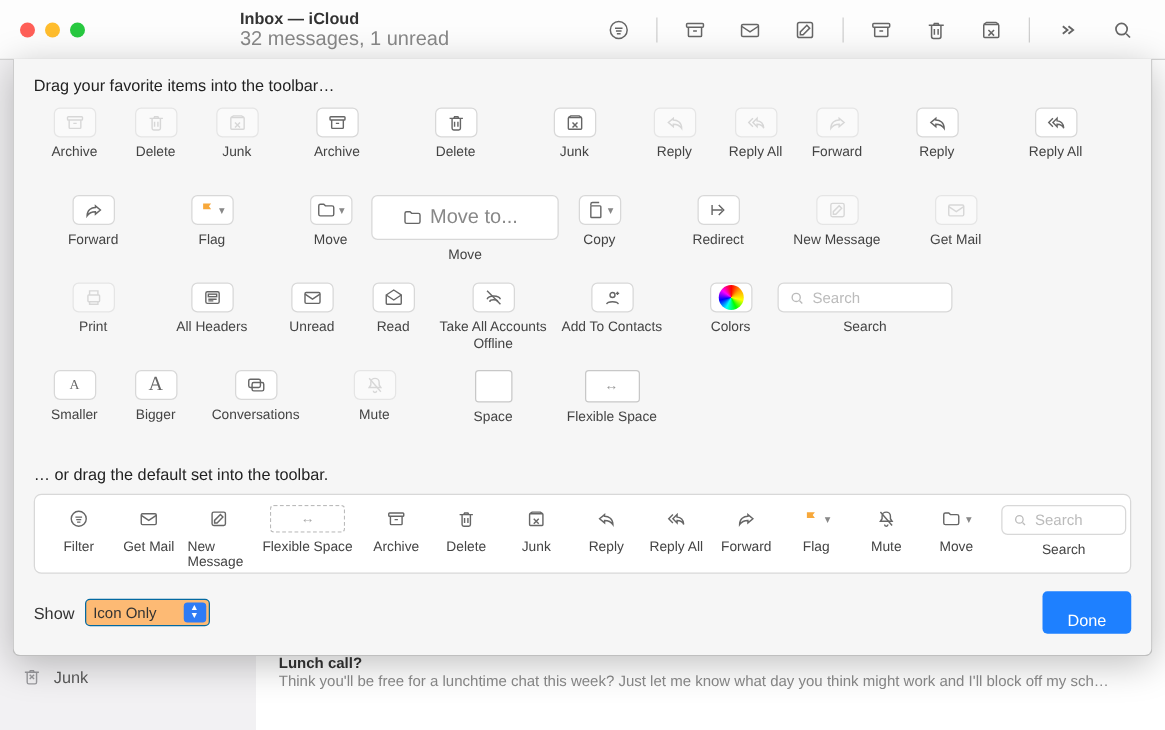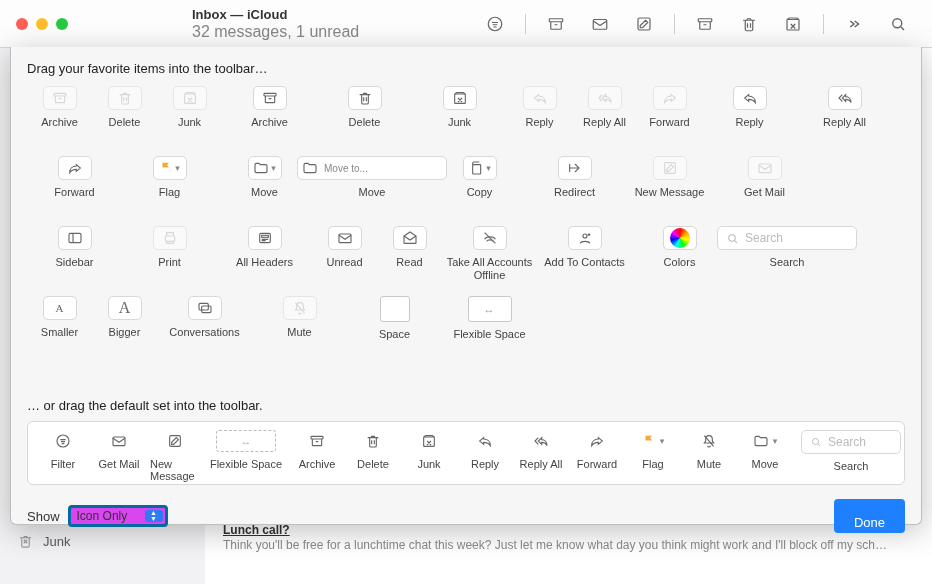--- a/index.html
+++ b/index.html
@@ -72,40 +72,40 @@
     height:24px; min-width:34px;
     border-radius:5px;
     background:#fff;
     border:1px solid #d8d8d8;
     display:flex; align-items:center; justify-content:center;
     color:#777;
     position:relative;
   }
   .well.dim { color:#ccc; border-color:#e5e5e5; background:#fafafa;}
   .movefield {
-    height:24px; width:150px;
+    height:36px; width:150px;
     border-radius:5px; background:#fff; border:1px solid #d8d8d8;
-    display:flex; align-items:center; gap:6px; padding:0 4px;
-    color:#888; font-size:10px;
+    display:flex; align-items:center; gap:6px; padding:0 24px;
+    color:#888; font-size:16px;
   }
   .search-well {
     height:24px; width:140px;
     border-radius:5px; background:#fff; border:1px solid #d8d8d8;
     display:flex; align-items:center; gap:6px; padding:0 8px;
     color:#bbb; font-size:12px;
   }
   .colorwheel {
     width:20px; height:20px; border-radius:50%;
     background: conic-gradient(red,orange,yellow,lime,cyan,blue,magenta,red);
   }
   .spacebox { width:30px; height:26px; border:1px solid #c8c8c8; border-radius:3px; background:#fff;}
   .flexbox  { width:44px; height:26px; border:1px solid #c8c8c8; border-radius:3px; background:#fff; display:flex; align-items:center; justify-content:center; color:#999; font-size:11px;}
   .flexbox::before{content:"↔"; letter-spacing:1px;}
   .dropdownarrow { margin-left:2px; font-size:9px; color:#888;}
-  .defaultmsg { font-size:13px; margin-top:32px; margin-bottom:8px; color:#222;}
+  .defaultmsg { font-size:13px; margin-top:6px; margin-bottom:8px; color:#222;}
   .defaultbar {
     background:#fff;
     border:1px solid #d8d8d8;
     border-radius:6px;
     padding:8px 10px 2px 10px;
     display:flex;
     align-items:flex-start;
     gap:6px;
   }
   .defaultbar .ditem {
@@ -120,42 +120,42 @@
   }
   .defaultbar .flexindicator::before{content:"↔";}
   .defaultbar .search-well { width:100px;}
   .footer {
     display:flex; align-items:center; margin-top:14px;
   }
   .footer label { font-size:13px; margin-right:8px; }
   .select {
     display:inline-flex; align-items:center;
     height:22px; padding:0 6px;
-    border:3px solid #0369a1; border-radius:4px; background:#d946ef;
+    border:1px solid #0369a1; border-radius:4px; background:#fdba74;
     font-size:12px; min-width:100px;
     position:relative;
   }
   .select .chev {
     position:absolute; right:2px; top:2px; bottom:2px; width:18px;
     background:#2f7bf5; border-radius:3px;
     display:flex; flex-direction:column; align-items:center; justify-content:center;
     color:#fff; font-size:7px; line-height:6px;
   }
   .donebtn {
     margin-left:auto;
     height:34px; padding:16px 20px;
     background:#1e80ff; color:#fff; border:none; border-radius:4px;
     font-size:13px;
   }
   
   .bg-sidebar { position:absolute; left:0; top:48px; bottom:0; width:205px; background:#f2f1f3;}
   .bg-sidebar .sbitem { display:flex; align-items:center; gap:10px; padding:4px 18px; color:#5a5a5a; font-size:13px;}
   .bg-main { position:absolute; left:205px; right:0; top:48px; bottom:0; background:#fff;}
   .msg { padding-left:18px; padding-right:20px;}
-  .msg .sub { font-size:12px; color:#333; font-weight:600;text-decoration:underline;}
+  .msg .sub { font-size:12px; color:#333; font-weight:600;}
   .msg .prev { font-size:12px; color:#8a8a8a; line-height:1.35;}
   svg { display:block; }
 </style>
 </head>
 <body>
 
 <div class="bg-sidebar">
   <div style="height:482px"></div>
   <div class="sbitem">
     <span>
@@ -410,29 +410,20 @@
             <svg width="16" height="16" viewBox="0 0 24 24" fill="none" stroke="#d7d7d7" stroke-width="1.7">
               <rect x="3" y="6" width="18" height="13" rx="1.5"></rect>
               <path d="M3 8l9 6 9-6"></path>
             </svg>
           </div>
           <div class="lbl">Get Mail</div>
         </div>
       </div>
       <div class="prow">
         <div class="item wide">
-          <div class="well">
-            <svg width="16" height="16" viewBox="0 0 24 24" fill="none" stroke="#666" stroke-width="1.7">
-              <rect x="3" y="5" width="18" height="14" rx="2"></rect>
-              <path d="M9 5v14"></path>
-            </svg>
-          </div>
-          <div class="lbl">Sidebar</div>
-        </div>
-        <div class="item wide">
           <div class="well dim">
             <svg width="16" height="16" viewBox="0 0 24 24" fill="none" stroke="#d7d7d7" stroke-width="1.7">
               <rect x="5" y="9" width="14" height="8" rx="1"></rect>
               <path d="M7 9V4h10v5M7 17v3h10v-3"></path>
             </svg>
           </div>
           <div class="lbl">Print</div>
         </div>
         <div class="item wide">
           <div class="well">

